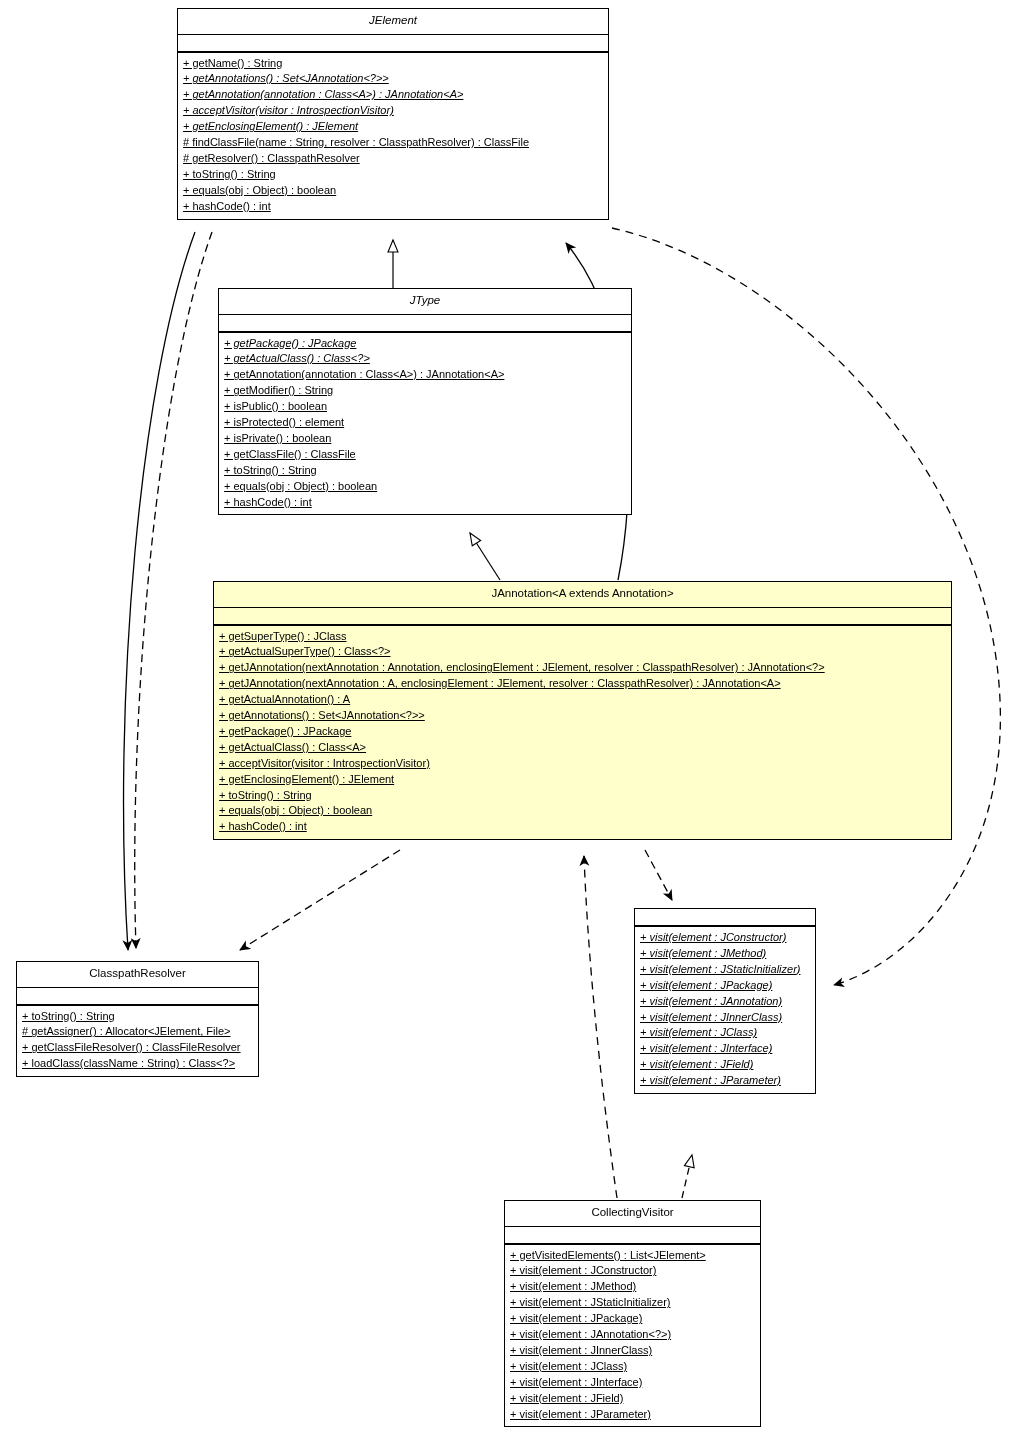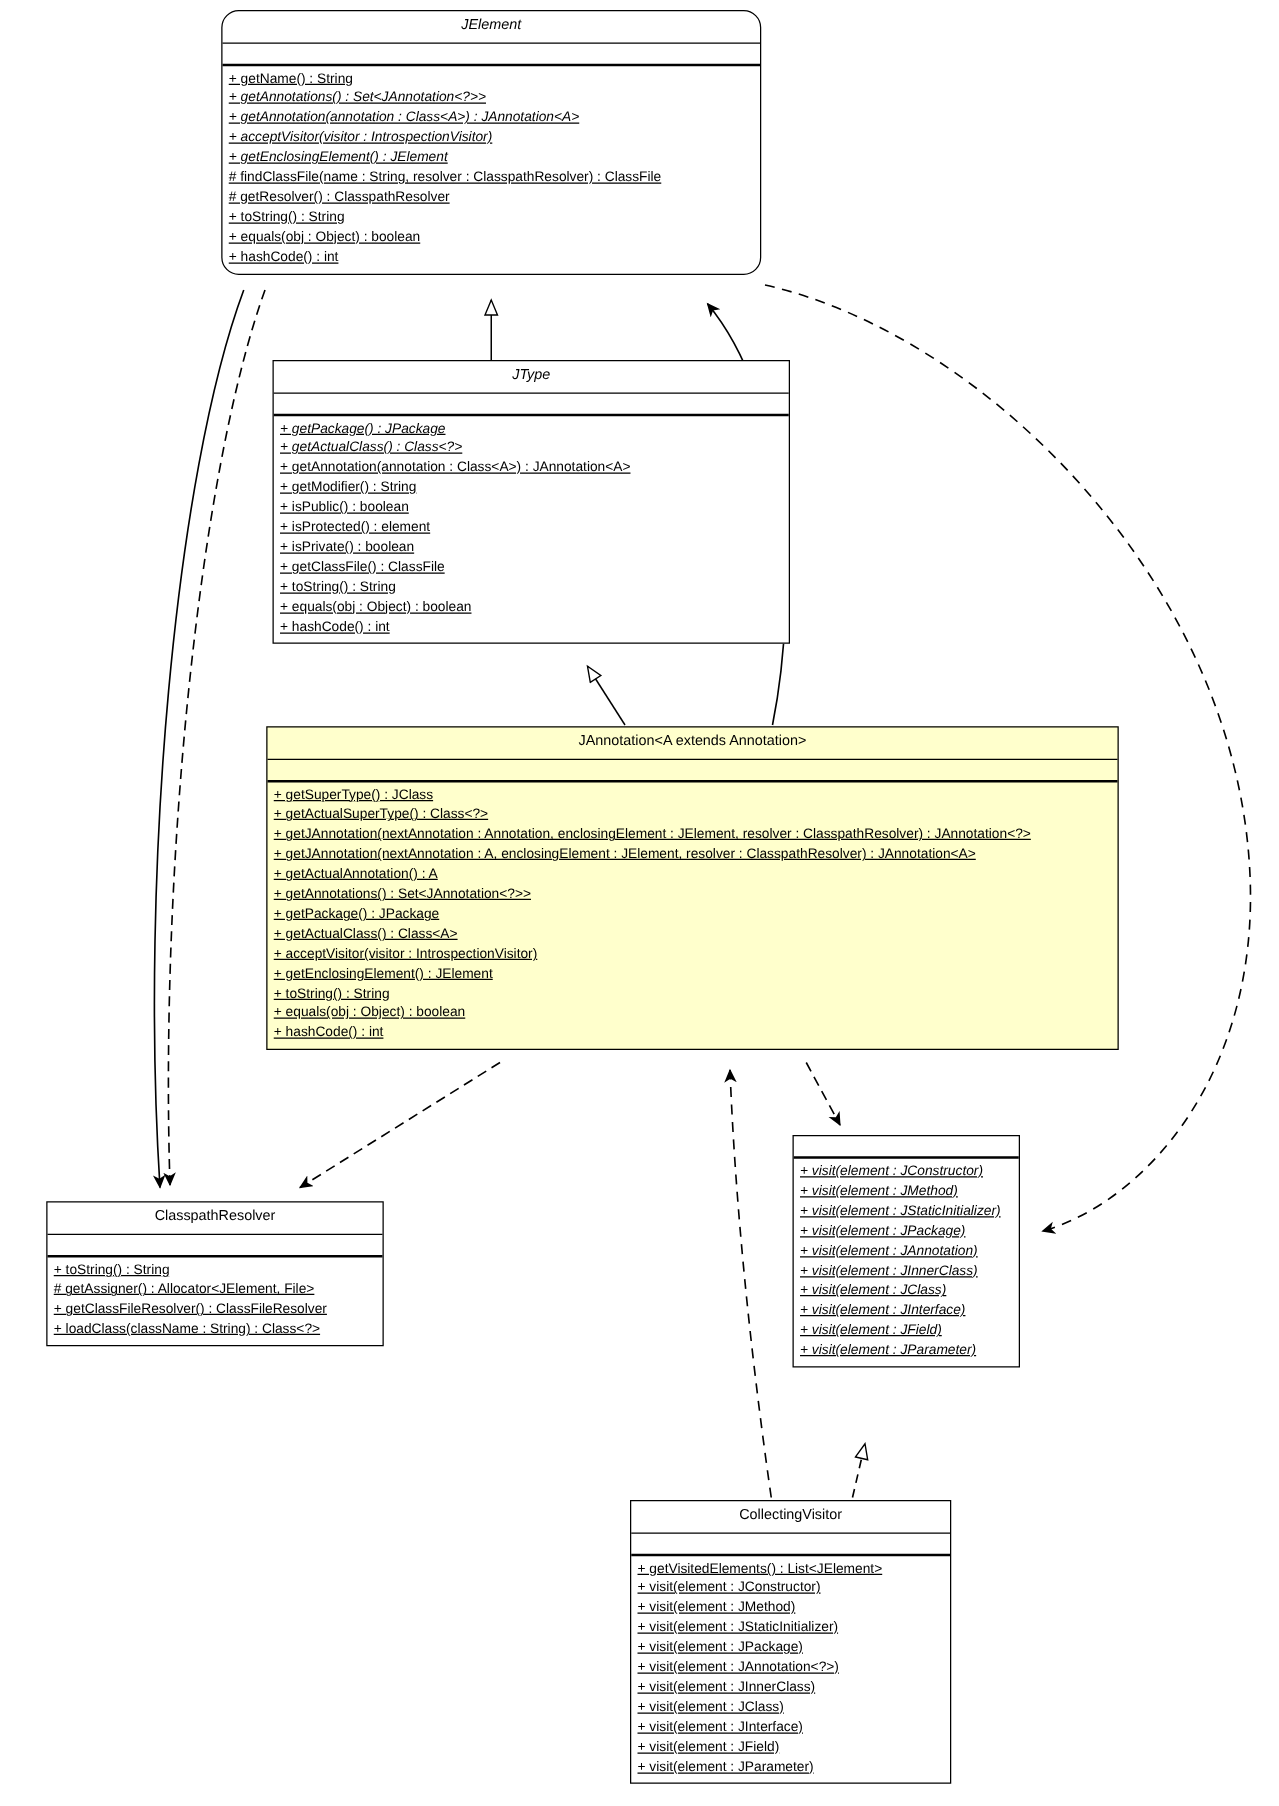--- a/index.html
+++ b/index.html
@@ -106,21 +106,21 @@
 
     <path d="M 400,850 L 240,950" fill="none" stroke="#000000" stroke-width="1.3" stroke-dasharray="8,5" marker-end="url(#openArrow)"></path>
 
     <path d="M 645,850 L 672,900" fill="none" stroke="#000000" stroke-width="1.3" stroke-dasharray="8,5" marker-end="url(#openArrow)"></path>
 
     <path d="M 617,1198 C 600,1080 588,960 584,856" fill="none" stroke="#000000" stroke-width="1.3" stroke-dasharray="8,6" marker-end="url(#openArrow)"></path>
 
     <path d="M 682,1198 L 692,1155" fill="none" stroke="#000000" stroke-width="1.3" stroke-dasharray="7,5" marker-end="url(#hollowTri)"></path>
   </svg>
 
-  <div class="uml-class" style="left:177px; top:8px; width:432px;border-radius:14px;">
+  <div class="uml-class" style="left:177px; top:8px; width:432px;">
     <div class="cls-name italic">JElement</div>
     <div class="cls-attrs"></div>
     <div class="cls-ops">
         <div class="op">+ getName() : String</div>
         <div class="op abstract">+ getAnnotations() : Set&lt;JAnnotation&lt;?&gt;&gt;</div>
         <div class="op abstract">+ getAnnotation(annotation : Class&lt;A&gt;) : JAnnotation&lt;A&gt;</div>
         <div class="op abstract">+ acceptVisitor(visitor : IntrospectionVisitor)</div>
         <div class="op abstract">+ getEnclosingElement() : JElement</div>
         <div class="op"># findClassFile(name : String, resolver : ClasspathResolver) : ClassFile</div>
         <div class="op"># getResolver() : ClasspathResolver</div>
@@ -141,41 +141,41 @@
         <div class="op">+ isPublic() : boolean</div>
         <div class="op">+ isProtected() : element</div>
         <div class="op">+ isPrivate() : boolean</div>
         <div class="op">+ getClassFile() : ClassFile</div>
         <div class="op">+ toString() : String</div>
         <div class="op">+ equals(obj : Object) : boolean</div>
         <div class="op">+ hashCode() : int</div>
       </div>
   </div>
 
-  <div class="uml-class highlight" style="left:213px; top:581px; width:682px;">
+  <div class="uml-class highlight" style="left:213px; top:581px; width:739px;">
     <div class="cls-name">JAnnotation&lt;A extends Annotation&gt;</div>
     <div class="cls-attrs"></div>
     <div class="cls-ops">
         <div class="op">+ getSuperType() : JClass</div>
         <div class="op">+ getActualSuperType() : Class&lt;?&gt;</div>
         <div class="op">+ getJAnnotation(nextAnnotation : Annotation, enclosingElement : JElement, resolver : ClasspathResolver) : JAnnotation&lt;?&gt;</div>
         <div class="op">+ getJAnnotation(nextAnnotation : A, enclosingElement : JElement, resolver : ClasspathResolver) : JAnnotation&lt;A&gt;</div>
         <div class="op">+ getActualAnnotation() : A</div>
         <div class="op">+ getAnnotations() : Set&lt;JAnnotation&lt;?&gt;&gt;</div>
         <div class="op">+ getPackage() : JPackage</div>
         <div class="op">+ getActualClass() : Class&lt;A&gt;</div>
         <div class="op">+ acceptVisitor(visitor : IntrospectionVisitor)</div>
         <div class="op">+ getEnclosingElement() : JElement</div>
         <div class="op">+ toString() : String</div>
         <div class="op">+ equals(obj : Object) : boolean</div>
         <div class="op">+ hashCode() : int</div>
       </div>
   </div>
 
-  <div class="uml-class" style="left:16px; top:961px; width:270px;margin-left:21px;">
+  <div class="uml-class" style="left:16px; top:961px; width:243px;">
     <div class="cls-name">ClasspathResolver</div>
     <div class="cls-attrs"></div>
     <div class="cls-ops">
         <div class="op">+ toString() : String</div>
         <div class="op"># getAssigner() : Allocator&lt;JElement, File&gt;</div>
         <div class="op">+ getClassFileResolver() : ClassFileResolver</div>
         <div class="op">+ loadClass(className : String) : Class&lt;?&gt;</div>
       </div>
   </div>
 

